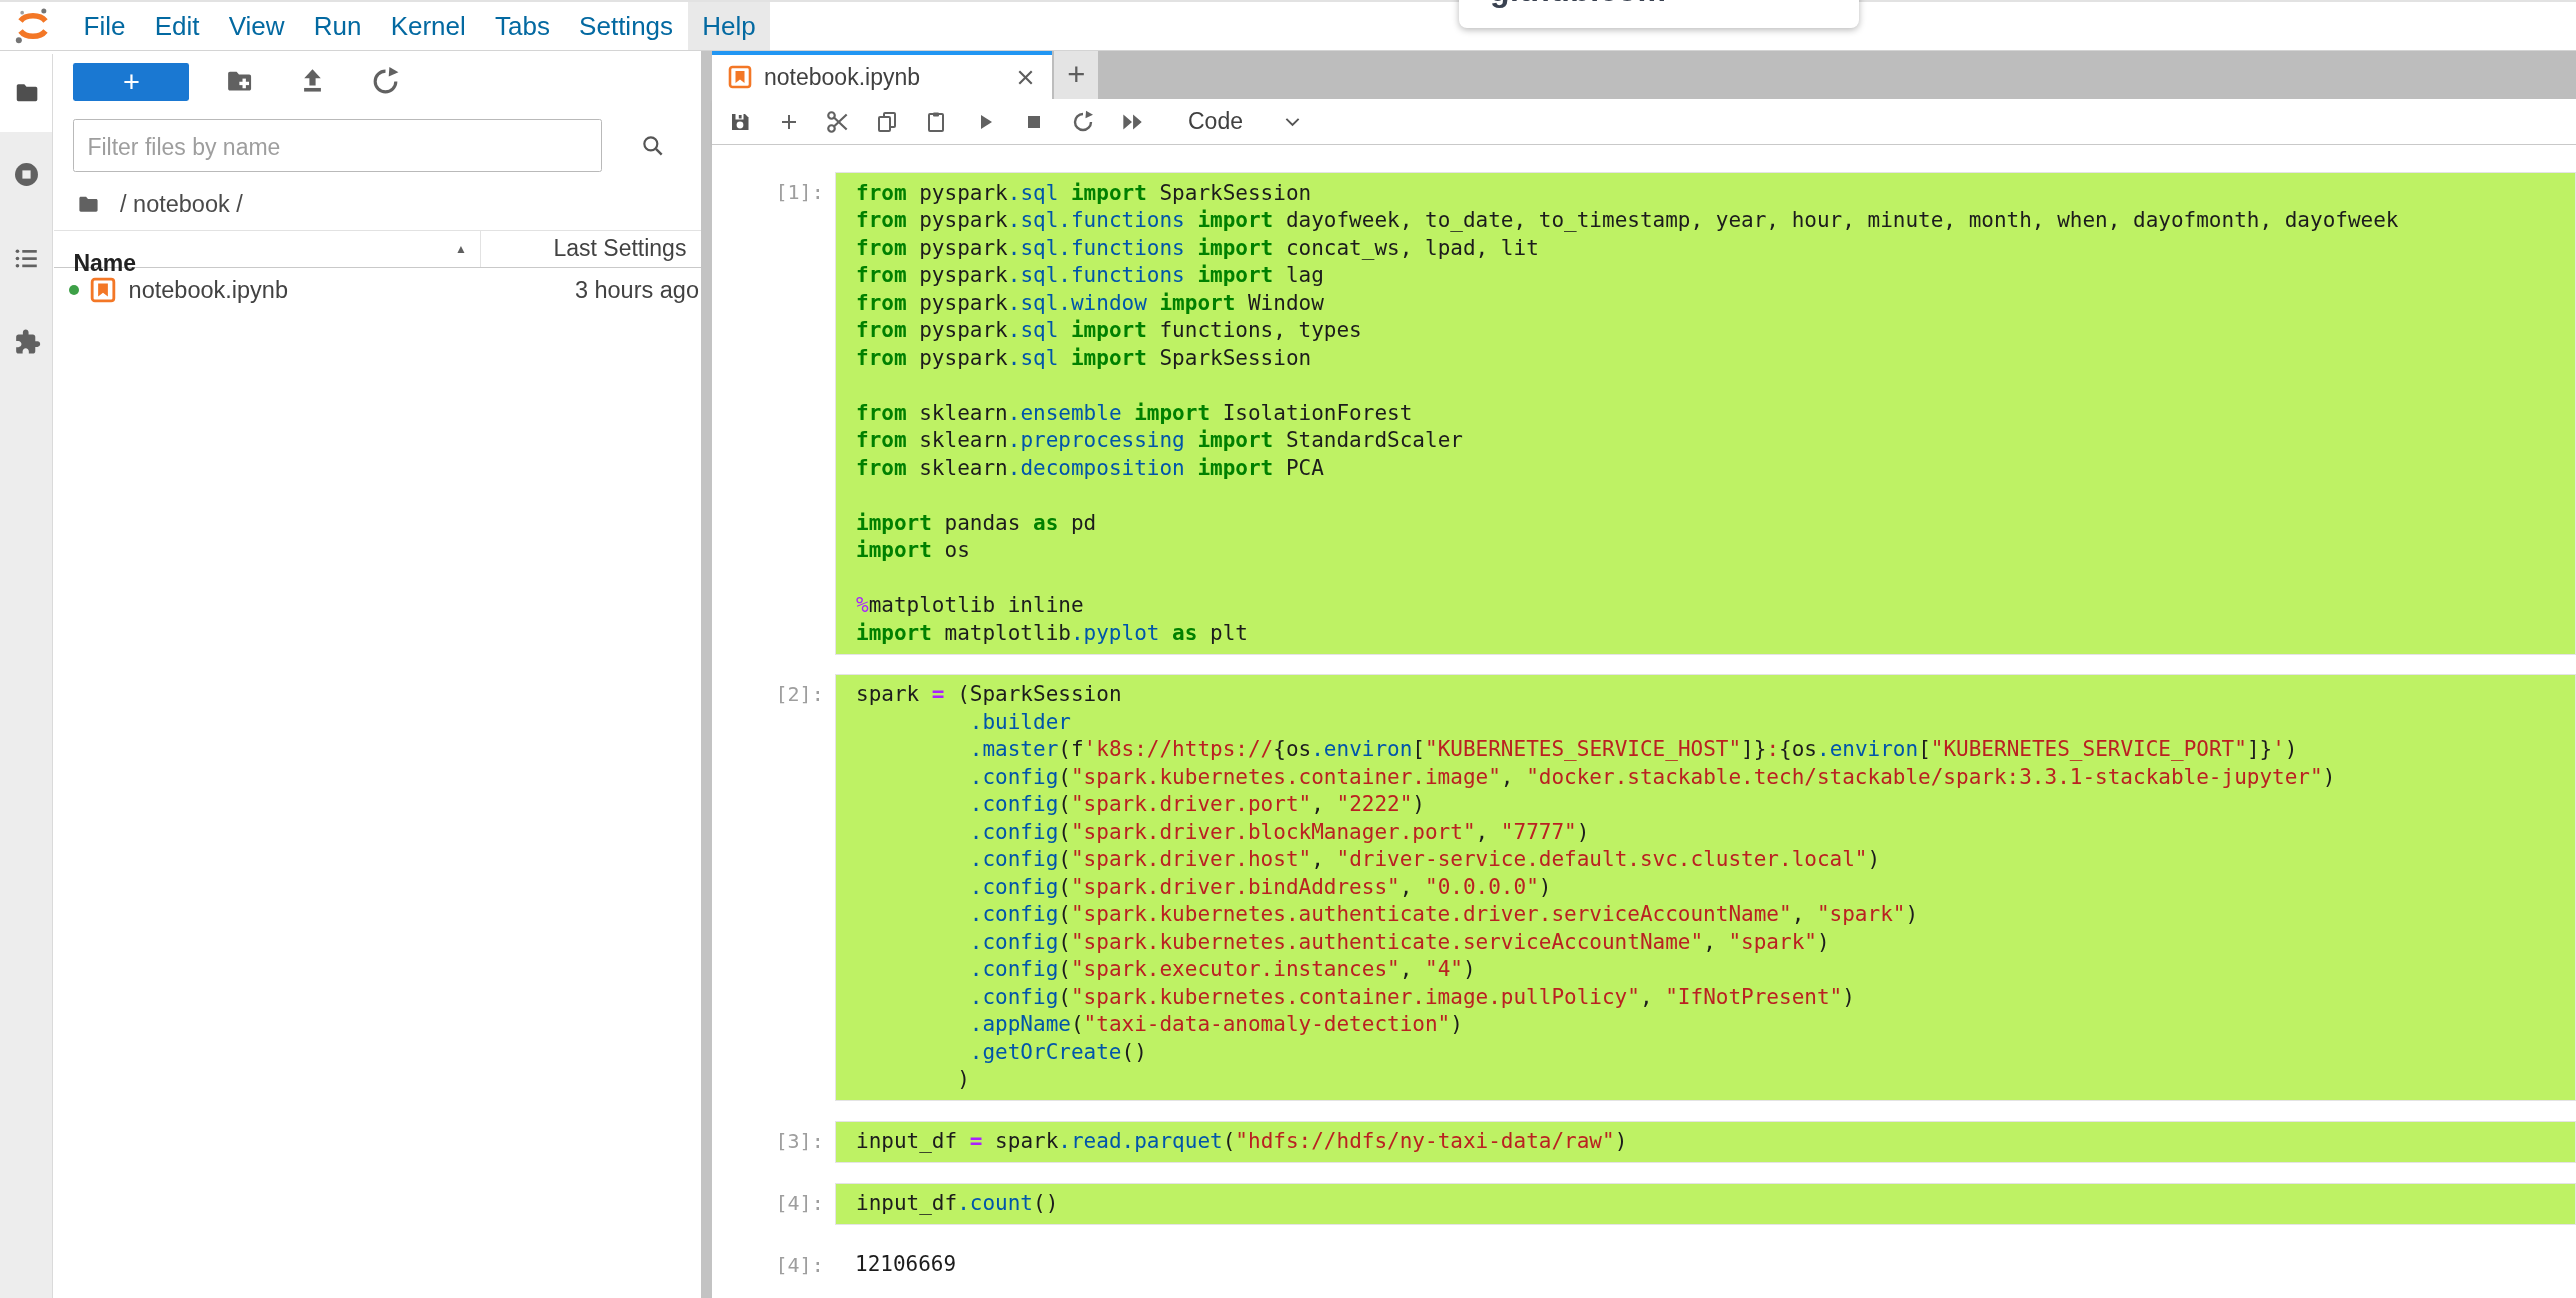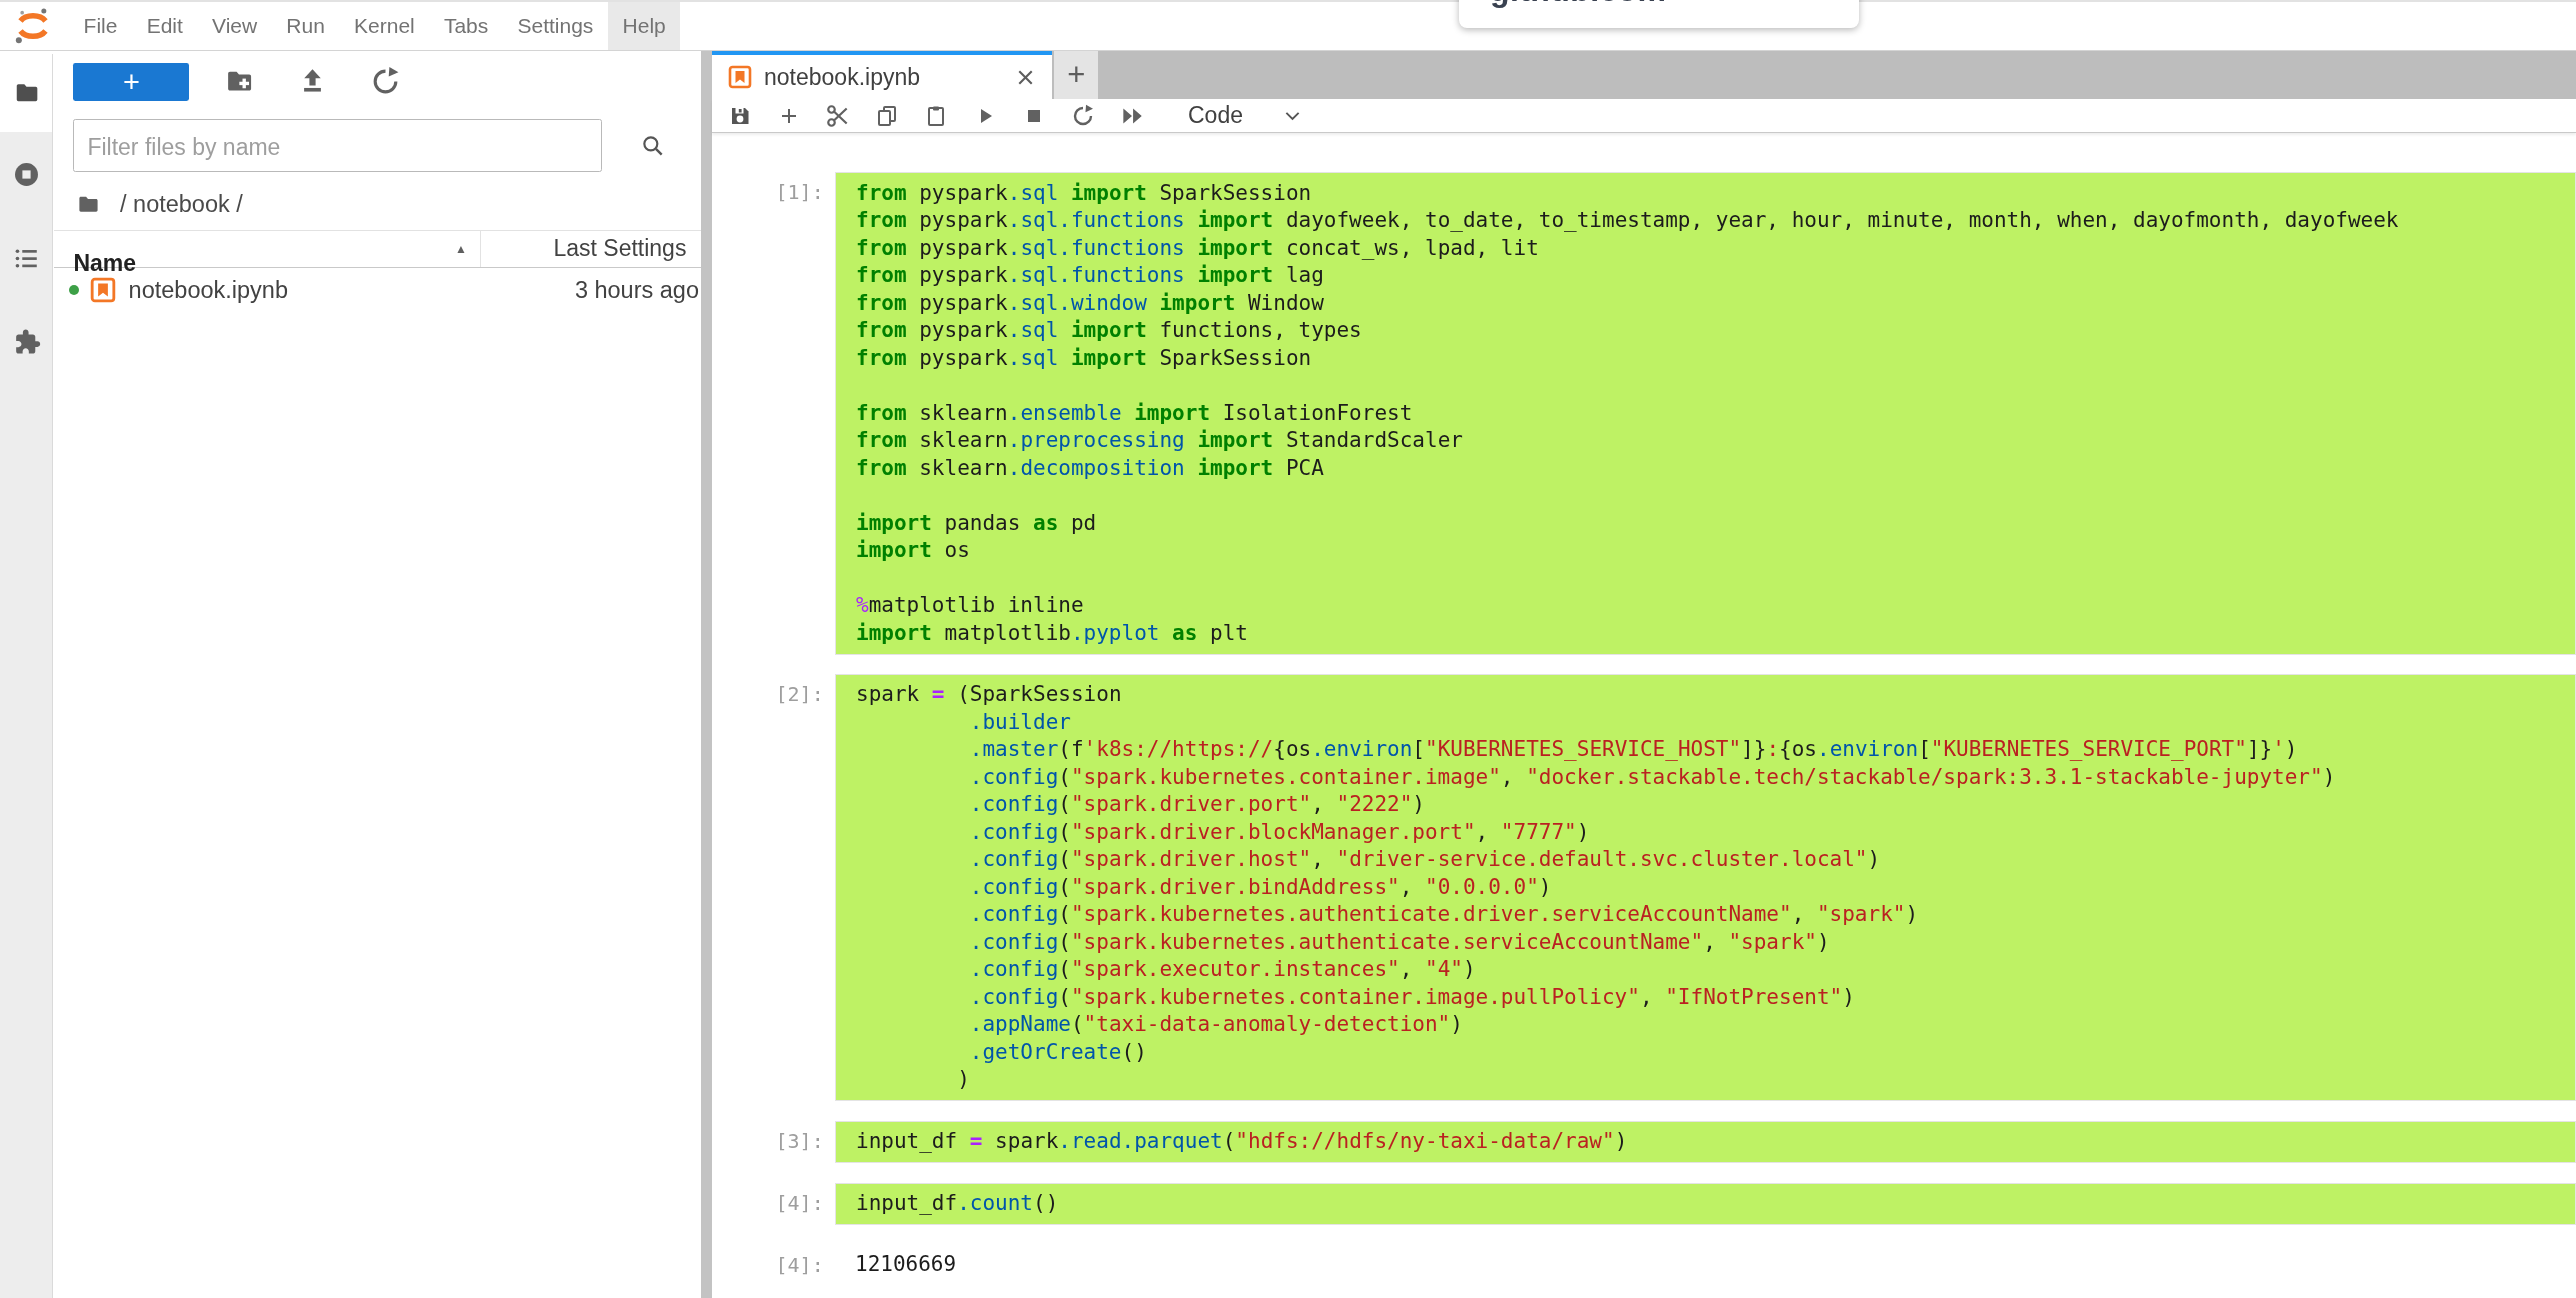--- a/index.html
+++ b/index.html
@@ -5,21 +5,21 @@
   * { margin:0; padding:0; box-sizing:border-box; }
   html,body { width:2576px; height:1299px; overflow:hidden; background:#fff;
               font-family:"Liberation Sans", sans-serif; }
 
   
   #menubar { position:absolute; top:0; left:0; width:100%; height:51px;
              background:#fff; border-top:2.4px solid #e2e2e2; border-bottom:0.8px solid #d4d4d4;
              display:flex; align-items:center; z-index:5; }
   #jlogo { margin:0 16px 0 13px; flex:none; }
   #menu-items { display:flex; height:100%; align-items:stretch; }
-  .menu-item { padding:0 14.6px; font-size:21px; color:#737373; display:flex; align-items:center; cursor:default; }
+  .menu-item { padding:0 14.6px; font-size:26px; color:#0369a1; display:flex; align-items:center; cursor:default; }
   .menu-item.active { background:#e9e9e9; }
 
   
   #popup { position:absolute; left:1459px; top:-29px; width:400px; height:57px;
            background:#fff; border-radius:8px; box-shadow:0 1.6px 7.3px rgba(0,0,0,.28);
            z-index:100; }
   .popup-text { position:absolute; left:31px; bottom:19.4px; font-size:32px; font-weight:600;
                 color:#394150; letter-spacing:0.4px; }
 
   
@@ -61,21 +61,21 @@
 
   
   #dock { position:absolute; left:712px; top:51px; right:0; bottom:0; }
   #tabbar { height:48px; background:#bdbdbd; display:flex; align-items:stretch; }
   .doc-tab { width:340px; background:#fff; border-top:4px solid #2196f3; display:flex;
              align-items:center; padding:0 14.6px 0 16px; gap:12px; cursor:pointer; }
   .tab-label { font-size:23px; color:#404040; flex:1; }
   .tab-close { display:flex; align-items:center; cursor:pointer; }
   .new-tab-tile { width:44px; margin-left:2.4px; background:#e4e4e4; display:flex; align-items:center;
                   justify-content:center; font-size:31px; color:#5d5d5d; cursor:pointer; }
-  #nb-toolbar { height:34px; background:#fff; border-bottom:0.8px solid #c9c9c9;
+  #nb-toolbar { height:46px; background:#fff; border-bottom:0.8px solid #c9c9c9;
                 box-shadow:0 1.6px 2.4px rgba(0,0,0,.07); display:flex; align-items:center; padding-left:12px; }
   .tb-btn { width:32px; height:32px; margin-right:17px; border:none; background:none;
             display:flex; align-items:center; justify-content:center; cursor:pointer; }
   .cell-type { margin-left:23px; font-size:23px; color:#404040; cursor:pointer; }
   .type-chevron { margin-left:39px; cursor:pointer; display:flex; align-items:center; }
   #nb-content { position:absolute; top:94px; left:0; right:0; bottom:0; background:#fff;
                 padding-top:27px; overflow:hidden; }
 
   .cell { display:flex; margin-bottom:19.4px; }
   .prompt { width:123px; flex:none; text-align:right; padding:8px 11.3px 0 0;

